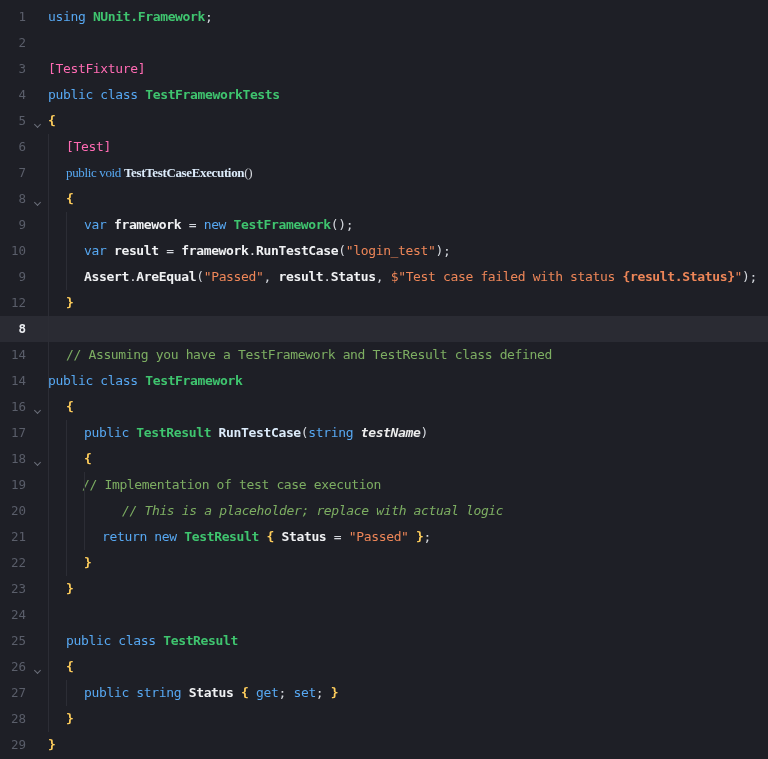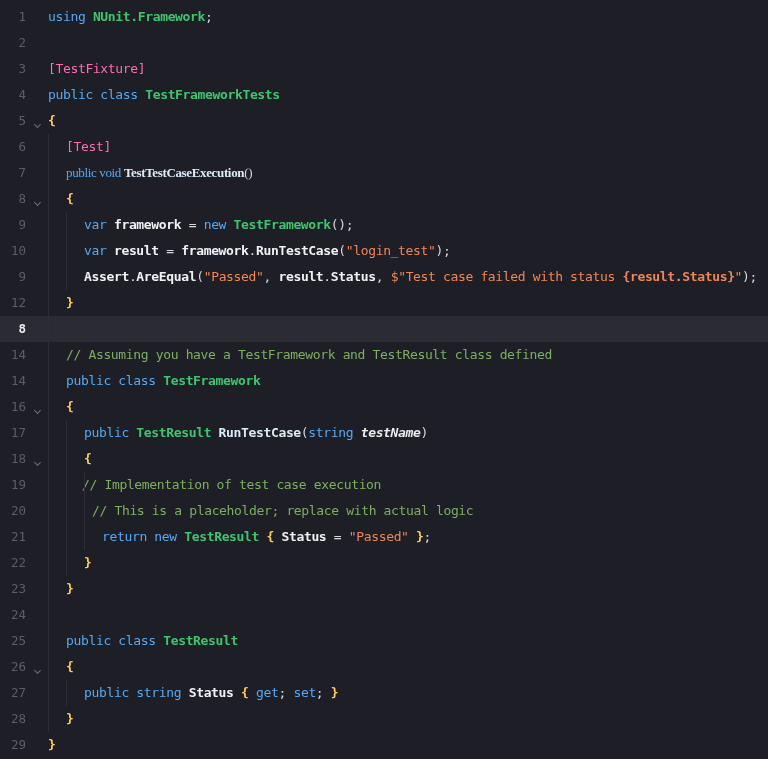--- a/index.html
+++ b/index.html
@@ -135,21 +135,21 @@
         <span class="code" style="padding-left: 18px;"><span class="guide" style="left: 0px;"></span></span>
       </div>
       <div class="line">
         <span class="num">14</span>
         <span class="fold"></span>
         <span class="code" style="padding-left: 18px;"><span class="guide" style="left: 0px;"></span><span class="tok-cm">// Assuming you have a TestFramework and TestResult class defined</span></span>
       </div>
       <div class="line">
         <span class="num">14</span>
         <span class="fold"></span>
-        <span class="code" style="padding-left: 18px;"><span class="guide" style="left: 0px;"></span><span class="tok-kw">public class </span><span class="tok-type">TestFramework</span></span>
+        <span class="code" style=""><span class="guide" style="left: 0px;"></span><span class="tok-kw">public class </span><span class="tok-type">TestFramework</span></span>
       </div>
       <div class="line">
         <span class="num">16</span>
         <span class="fold">
           <i class="chev"></i>
         </span>
         <span class="code" style="padding-left: 18px;"><span class="guide" style="left: 0px;"></span><span class="tok-brc">{</span></span>
       </div>
       <div class="line">
         <span class="num">17</span>
@@ -164,21 +164,21 @@
         <span class="code" style="padding-left: 36px;"><span class="guide" style="left: 0px;"></span><span class="guide" style="left: 18px;"></span><span class="tok-brc">{</span></span>
       </div>
       <div class="line">
         <span class="num">19</span>
         <span class="fold"></span>
         <span class="code" style="padding-left: 34px;"><span class="guide" style="left: 0px;"></span><span class="guide" style="left: 18px;"></span><span class="guide" style="left: 36px;"></span><span class="tok-cm">// Implementation of test case execution</span></span>
       </div>
       <div class="line">
         <span class="num">20</span>
         <span class="fold"></span>
-        <span class="code" style="padding-left: 44px;"><span class="guide" style="left: 0px;"></span><span class="guide" style="left: 18px;"></span><span class="guide" style="left: 36px;"></span><span class="tok-cm">// This is a placeholder; replace with actual logic</span></span>
+        <span class="code" style="padding-left: 74px; font-style: italic;"><span class="guide" style="left: 0px;"></span><span class="guide" style="left: 18px;"></span><span class="guide" style="left: 36px;"></span><span class="tok-cm">// This is a placeholder; replace with actual logic</span></span>
       </div>
       <div class="line">
         <span class="num">21</span>
         <span class="fold"></span>
         <span class="code" style="padding-left: 54px;"><span class="guide" style="left: 0px;"></span><span class="guide" style="left: 18px;"></span><span class="guide" style="left: 36px;"></span><span class="tok-kw">return new </span><span class="tok-type">TestResult </span><span class="tok-brc">{</span><span class="tok-pun"> </span><span class="tok-id">Status</span><span class="tok-pun"> = </span><span class="tok-str">"Passed"</span><span class="tok-pun"> </span><span class="tok-brc">}</span><span class="tok-pun">;</span></span>
       </div>
       <div class="line">
         <span class="num">22</span>
         <span class="fold"></span>
         <span class="code" style="padding-left: 36px;"><span class="guide" style="left: 0px;"></span><span class="guide" style="left: 18px;"></span><span class="tok-brc">}</span></span>

